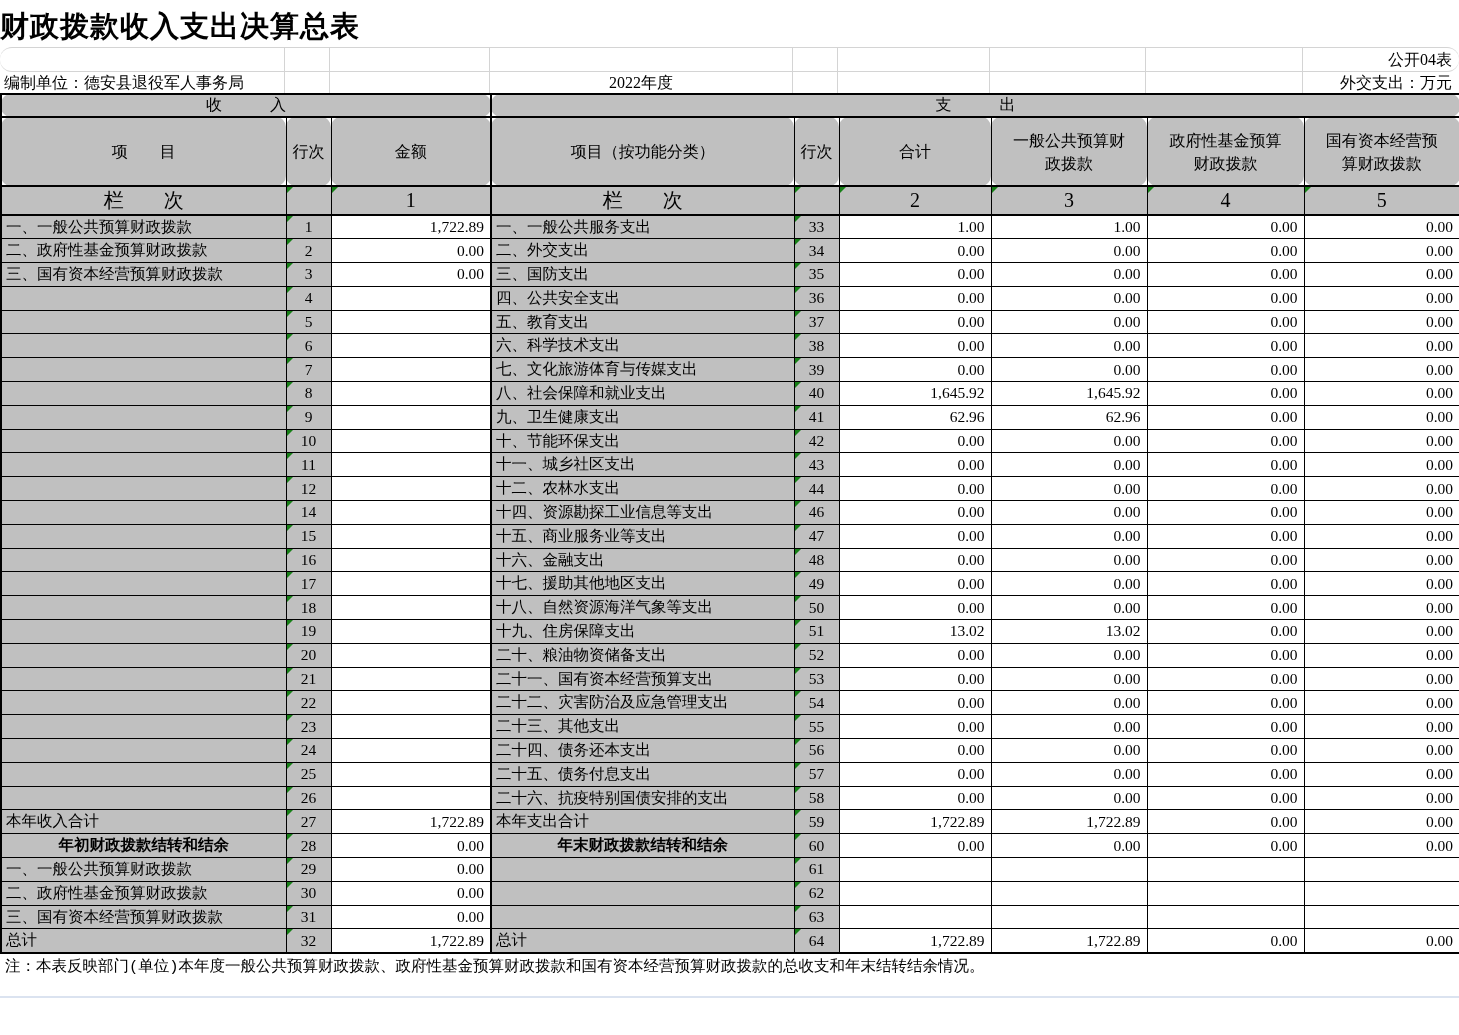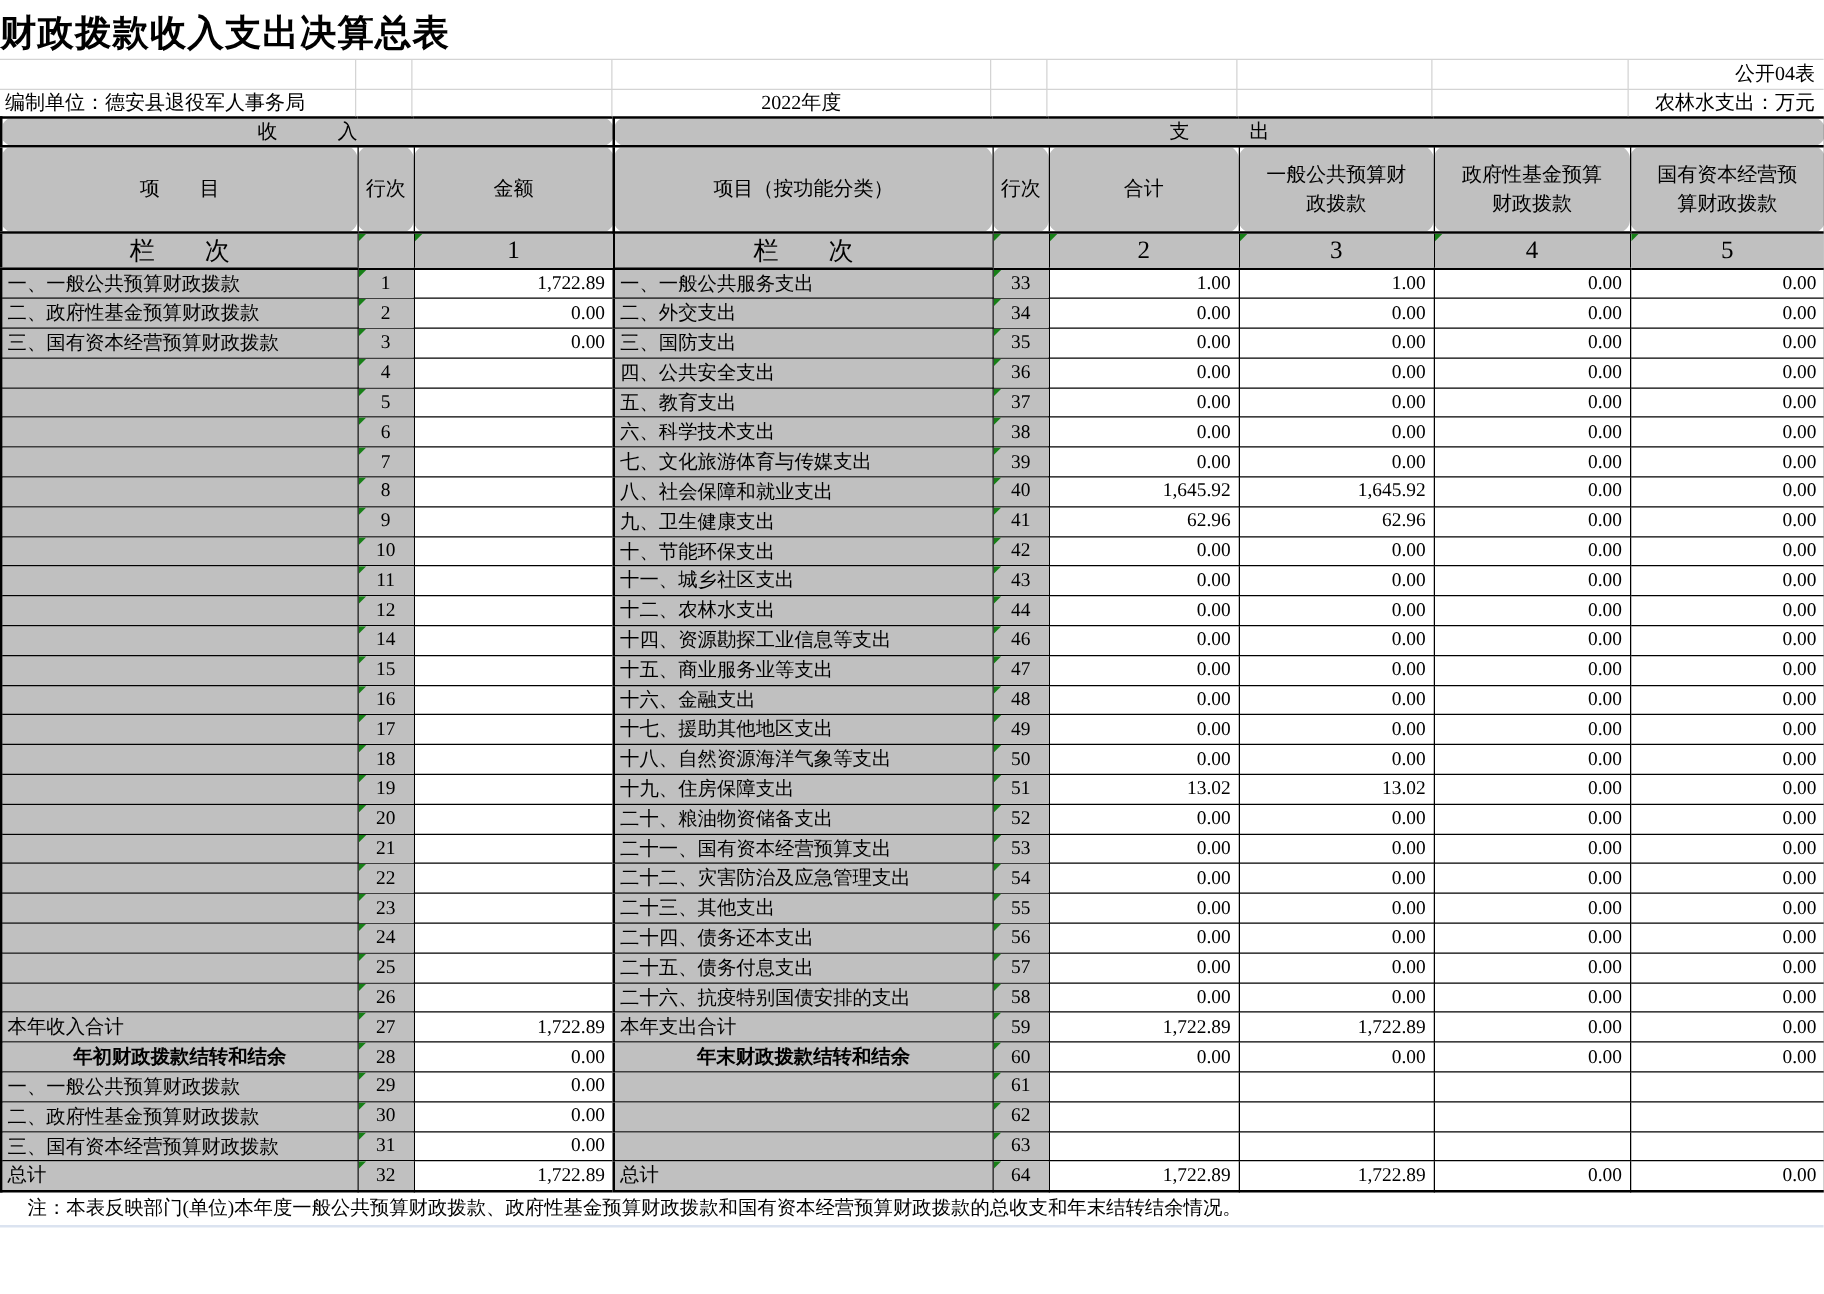--- a/index.html
+++ b/index.html
@@ -12,20 +12,21 @@
   .title {
     height: 47px; text-align: left;
     font-size: 29px; font-weight: bold; padding-top: 7px;
     letter-spacing: 1px;
   }
   
   .meta-grid { width: 1459px; }
   .meta-row {
     display: grid;
     grid-template-columns: 285px 45px 160px 303px 45px 152px 156px 157px 156px;
+    border-radius: 12px;
   }
   .meta-row-a { height: 25px; border-top: 1px solid #d4d4d4; border-bottom: 1px solid #d4d4d4; }
   .meta-row-b { height: 21px; }
   .meta-cell { border-right: 1px solid #d4d4d4; font-size: 16px; overflow: visible; white-space: nowrap; }
   .meta-cell:last-child { border-right: none; }
   .meta-right { text-align: right; padding-right: 7px; }
   .meta-row-a .meta-cell { line-height: 24px; }
   .meta-row-b .meta-cell { line-height: 21px; font-family: Liberation Serif, serif; }
   .meta-left { padding-left: 4px; }
   .meta-center { text-align: center; }
@@ -53,22 +54,22 @@
     content: ""; position: absolute; top: 0; left: 0;
     width: 0; height: 0;
     border-top: 6px solid #178017; border-right: 6px solid transparent;
   }
   
   tbody tr:nth-child(27) td:nth-child(1), tbody tr:nth-child(27) td:nth-child(4),
   tbody tr:nth-child(32) td:nth-child(1), tbody tr:nth-child(32) td:nth-child(4) {
     font-weight: bold; text-align: center; padding-left: 0;
   }
   .note {
-    height: 28px; line-height: 26px; font-size: 15.5px; padding-left: 22px;
-    border-bottom: 2px solid #dbe3f0; white-space: nowrap;
+    height: 44px; line-height: 26px; font-size: 15.5px; padding-left: 5px;
+    border-bottom: 2px solid #dbe3f0; white-space: nowrap; font-family: Liberation Mono, monospace;
   }
 </style>
 </head>
 <body>
 
 <div class="title">财政拨款收入支出决算总表</div>
 
 <div class="meta-grid">
   <div class="meta-row meta-row-a">
     <div class="meta-cell"></div>
@@ -83,21 +84,21 @@
   </div>
   <div class="meta-row meta-row-b">
     <div class="meta-cell meta-left">编制单位：德安县退役军人事务局</div>
     <div class="meta-cell"></div>
     <div class="meta-cell"></div>
     <div class="meta-cell meta-center">2022年度</div>
     <div class="meta-cell"></div>
     <div class="meta-cell"></div>
     <div class="meta-cell"></div>
     <div class="meta-cell"></div>
-    <div class="meta-cell meta-right">农林水支出：万元</div>
+    <div class="meta-cell meta-right">外交支出：万元</div>
   </div>
 </div>
 
 <table>
   <colgroup>
     <col style="width:285px">
       <col style="width:45px">
       <col style="width:160px">
     <col style="width:303px">
       <col style="width:45px">

